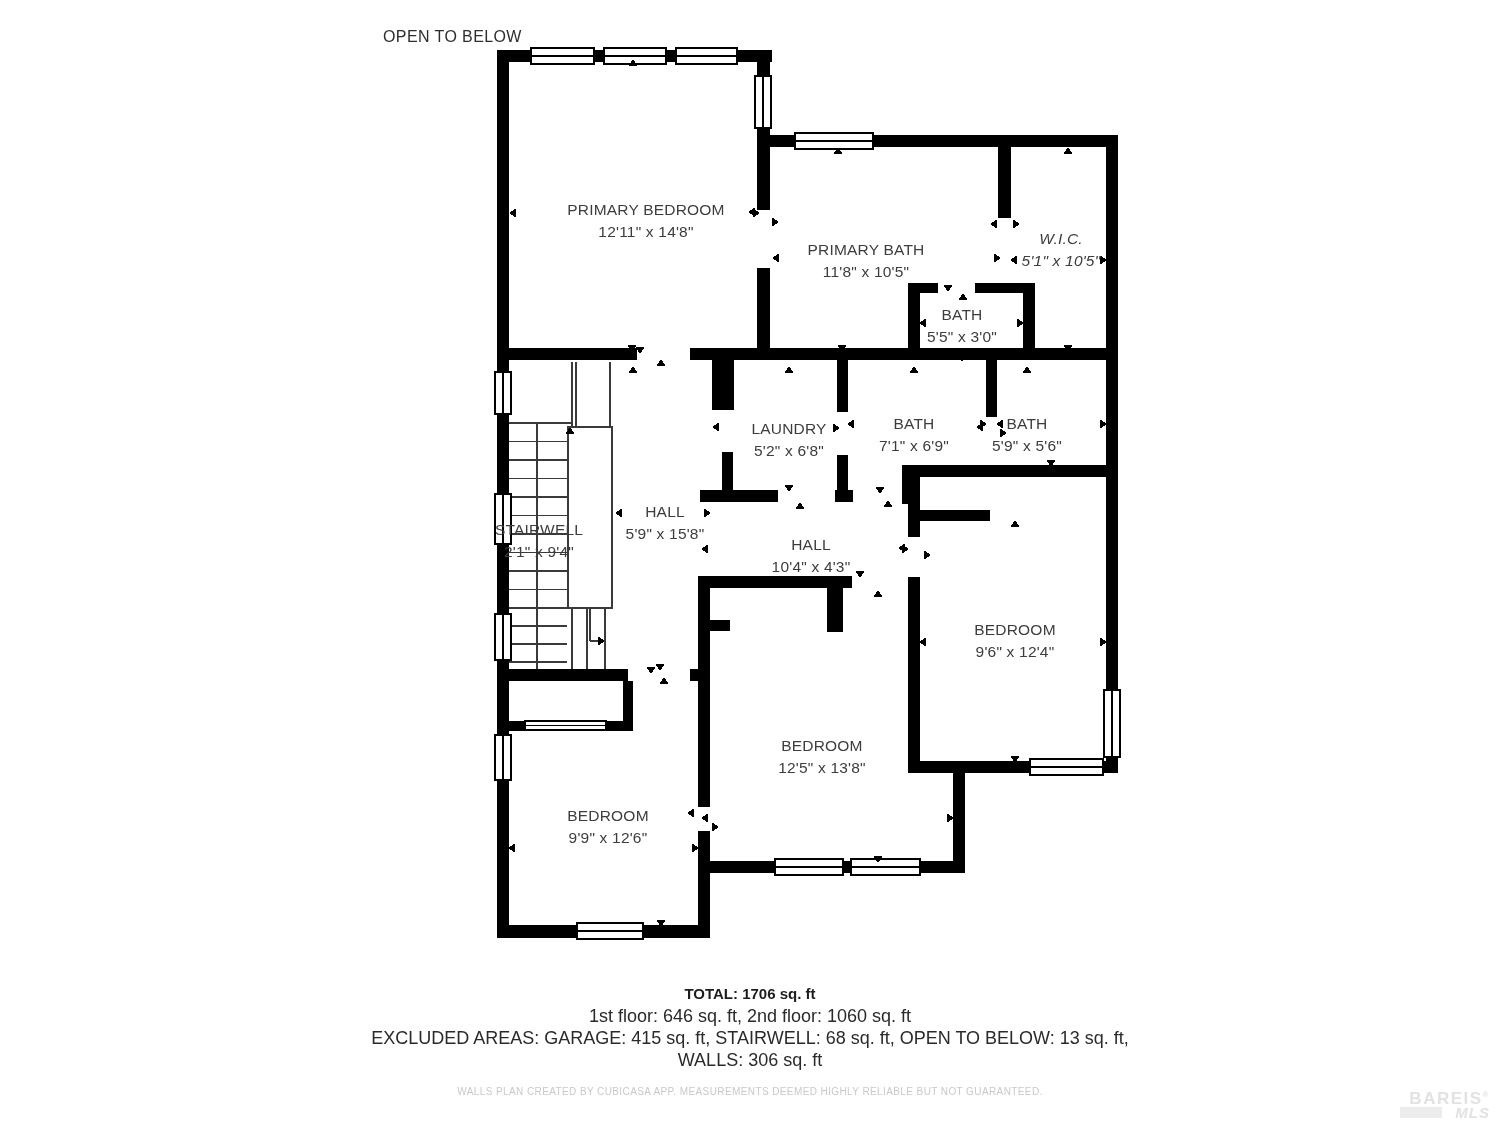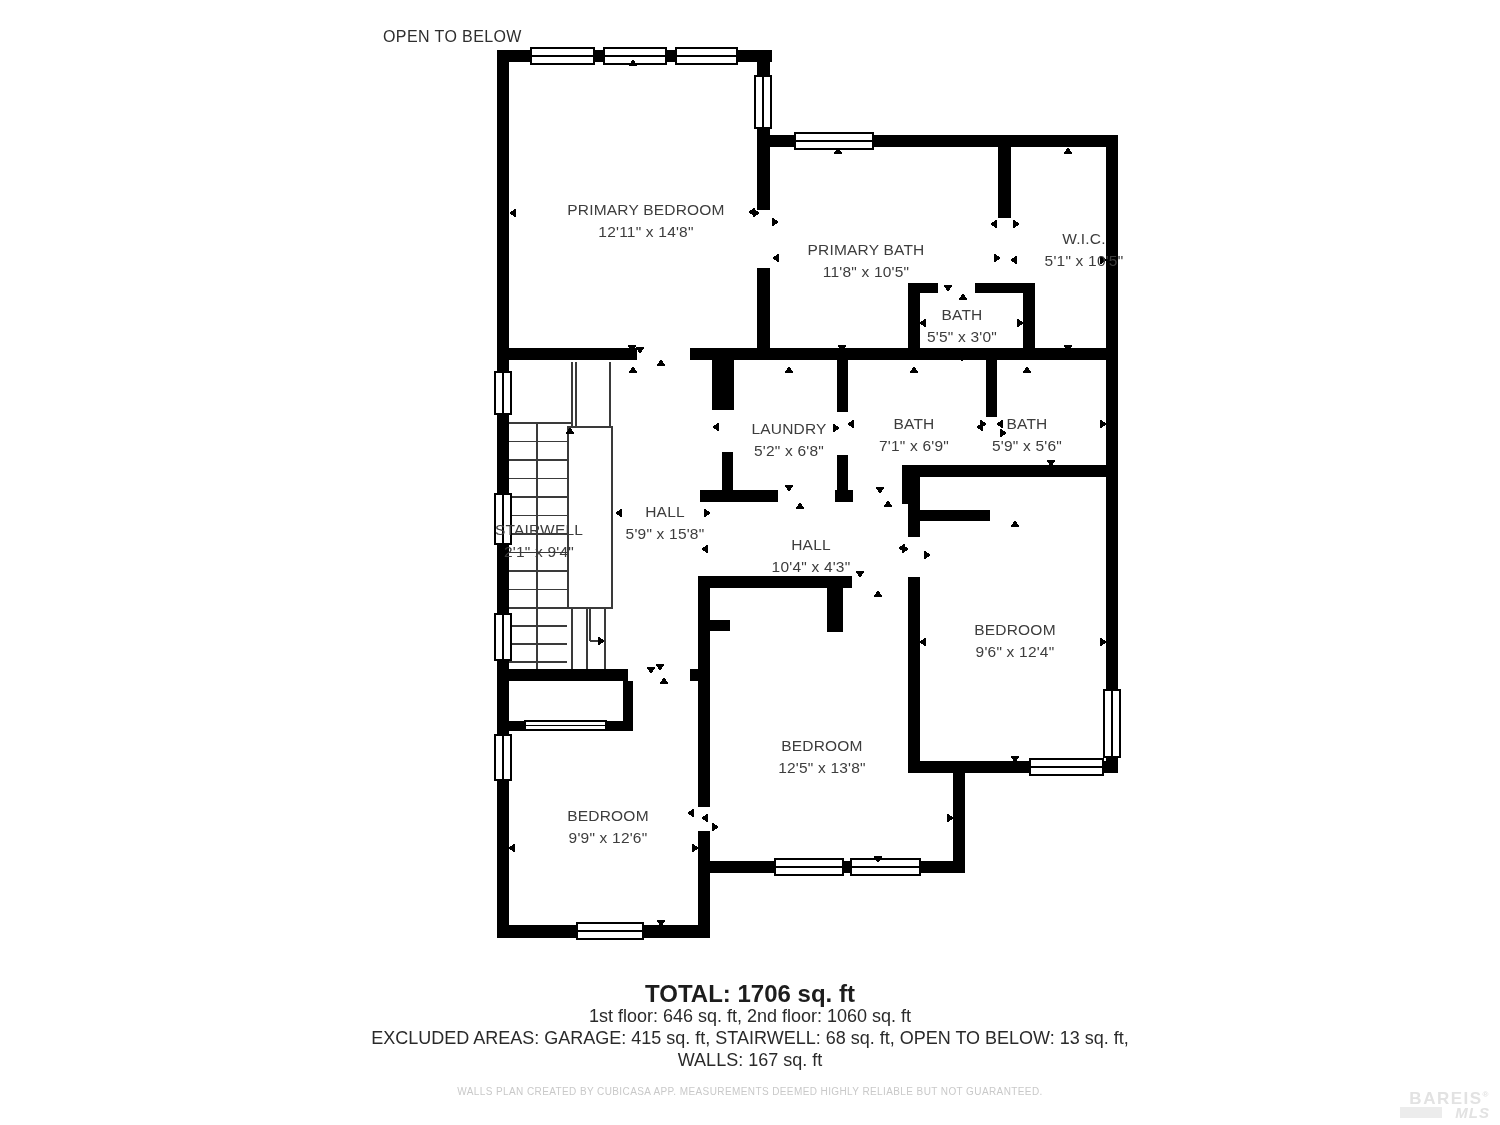--- a/index.html
+++ b/index.html
@@ -5,21 +5,21 @@
   html,body{margin:0;padding:0;background:#ffffff;}
   #page{position:relative;width:1500px;height:1125px;background:#ffffff;overflow:hidden;
         font-family:"Liberation Sans","DejaVu Sans",sans-serif;}
   #plan-svg{position:absolute;left:0;top:0;}
   .room-label{position:absolute;transform:translate(-50%,-50%);text-align:center;
               color:#3d3d3d;font-size:15.5px;line-height:22px;white-space:nowrap;letter-spacing:.2px;}
   .room-label .nm{display:block;}
   .room-label .dm{display:block;}
   #open-below{position:absolute;left:383px;top:28px;font-size:16px;color:#2e2e2e;letter-spacing:.4px;}
   #summary{position:absolute;left:0;right:0;top:982px;text-align:center;color:#2a2a2a;}
-  #summary .total{font-size:24px;font-weight:700;color:#1d1d1d;line-height:23px;}
+  #summary .total{font-size:15px;font-weight:700;color:#1d1d1d;line-height:23px;}
   #summary .line{font-size:18px;line-height:22px;}
   #disclaimer{position:absolute;left:0;right:0;top:1086px;text-align:center;
               font-size:10px;color:#c9c9c9;letter-spacing:.4px;}
   #logo{position:absolute;right:10px;bottom:6px;text-align:right;color:#e2e2e2;user-select:none;}
   #logo .l1{font-size:17px;font-weight:700;letter-spacing:1.5px;line-height:15px;}
   #logo .l1 sup{font-size:8px;}
   #logo .l2{display:flex;align-items:center;justify-content:flex-end;gap:13px;line-height:13px;}
   #logo .bar{display:inline-block;width:42px;height:11px;background:#ececec;}
   #logo .mls{font-size:15px;font-weight:700;font-style:italic;letter-spacing:1px;}
 </style>
@@ -235,21 +235,21 @@
   <div id="open-below">OPEN TO BELOW</div>
 
   <div class="room-label" style="left:635px;top:221px;margin-left:11px;">
     <span class="nm">PRIMARY BEDROOM</span>
     <span class="dm">12'11" x 14'8"</span>
   </div>
   <div class="room-label" style="left:866px;top:261px;">
     <span class="nm">PRIMARY BATH</span>
     <span class="dm">11'8" x 10'5"</span>
   </div>
-  <div class="room-label" style="left:1084px;top:250px;">
+  <div class="room-label" style="left:1061px;top:250px;font-style:italic;">
     <span class="nm">W.I.C.</span>
     <span class="dm">5'1" x 10'5"</span>
   </div>
   <div class="room-label" style="left:962px;top:326px;">
     <span class="nm">BATH</span>
     <span class="dm">5'5" x 3'0"</span>
   </div>
   <div class="room-label" style="left:789px;top:440px;">
     <span class="nm">LAUNDRY</span>
     <span class="dm">5'2" x 6'8"</span>
@@ -284,21 +284,21 @@
   </div>
   <div class="room-label" style="left:608px;top:827px;">
     <span class="nm">BEDROOM</span>
     <span class="dm">9'9" x 12'6"</span>
   </div>
 
   <div id="summary">
     <div class="total">TOTAL: 1706 sq. ft</div>
     <div class="line">1st floor: 646 sq. ft, 2nd floor: 1060 sq. ft</div>
     <div class="line">EXCLUDED AREAS: GARAGE: 415 sq. ft, STAIRWELL: 68 sq. ft, OPEN TO BELOW: 13 sq. ft,</div>
-    <div class="line">WALLS: 167 sq. ft</div>
+    <div class="line">WALLS: 306 sq. ft</div>
   </div>
 
   <div id="disclaimer">WALLS PLAN CREATED BY CUBICASA APP. MEASUREMENTS DEEMED HIGHLY RELIABLE BUT NOT GUARANTEED.</div>
 
   <div id="logo">
     <div class="l1">
       <span>BAREIS</span><sup>®</sup>
     </div>
     <div class="l2">
       <span class="bar"></span>

